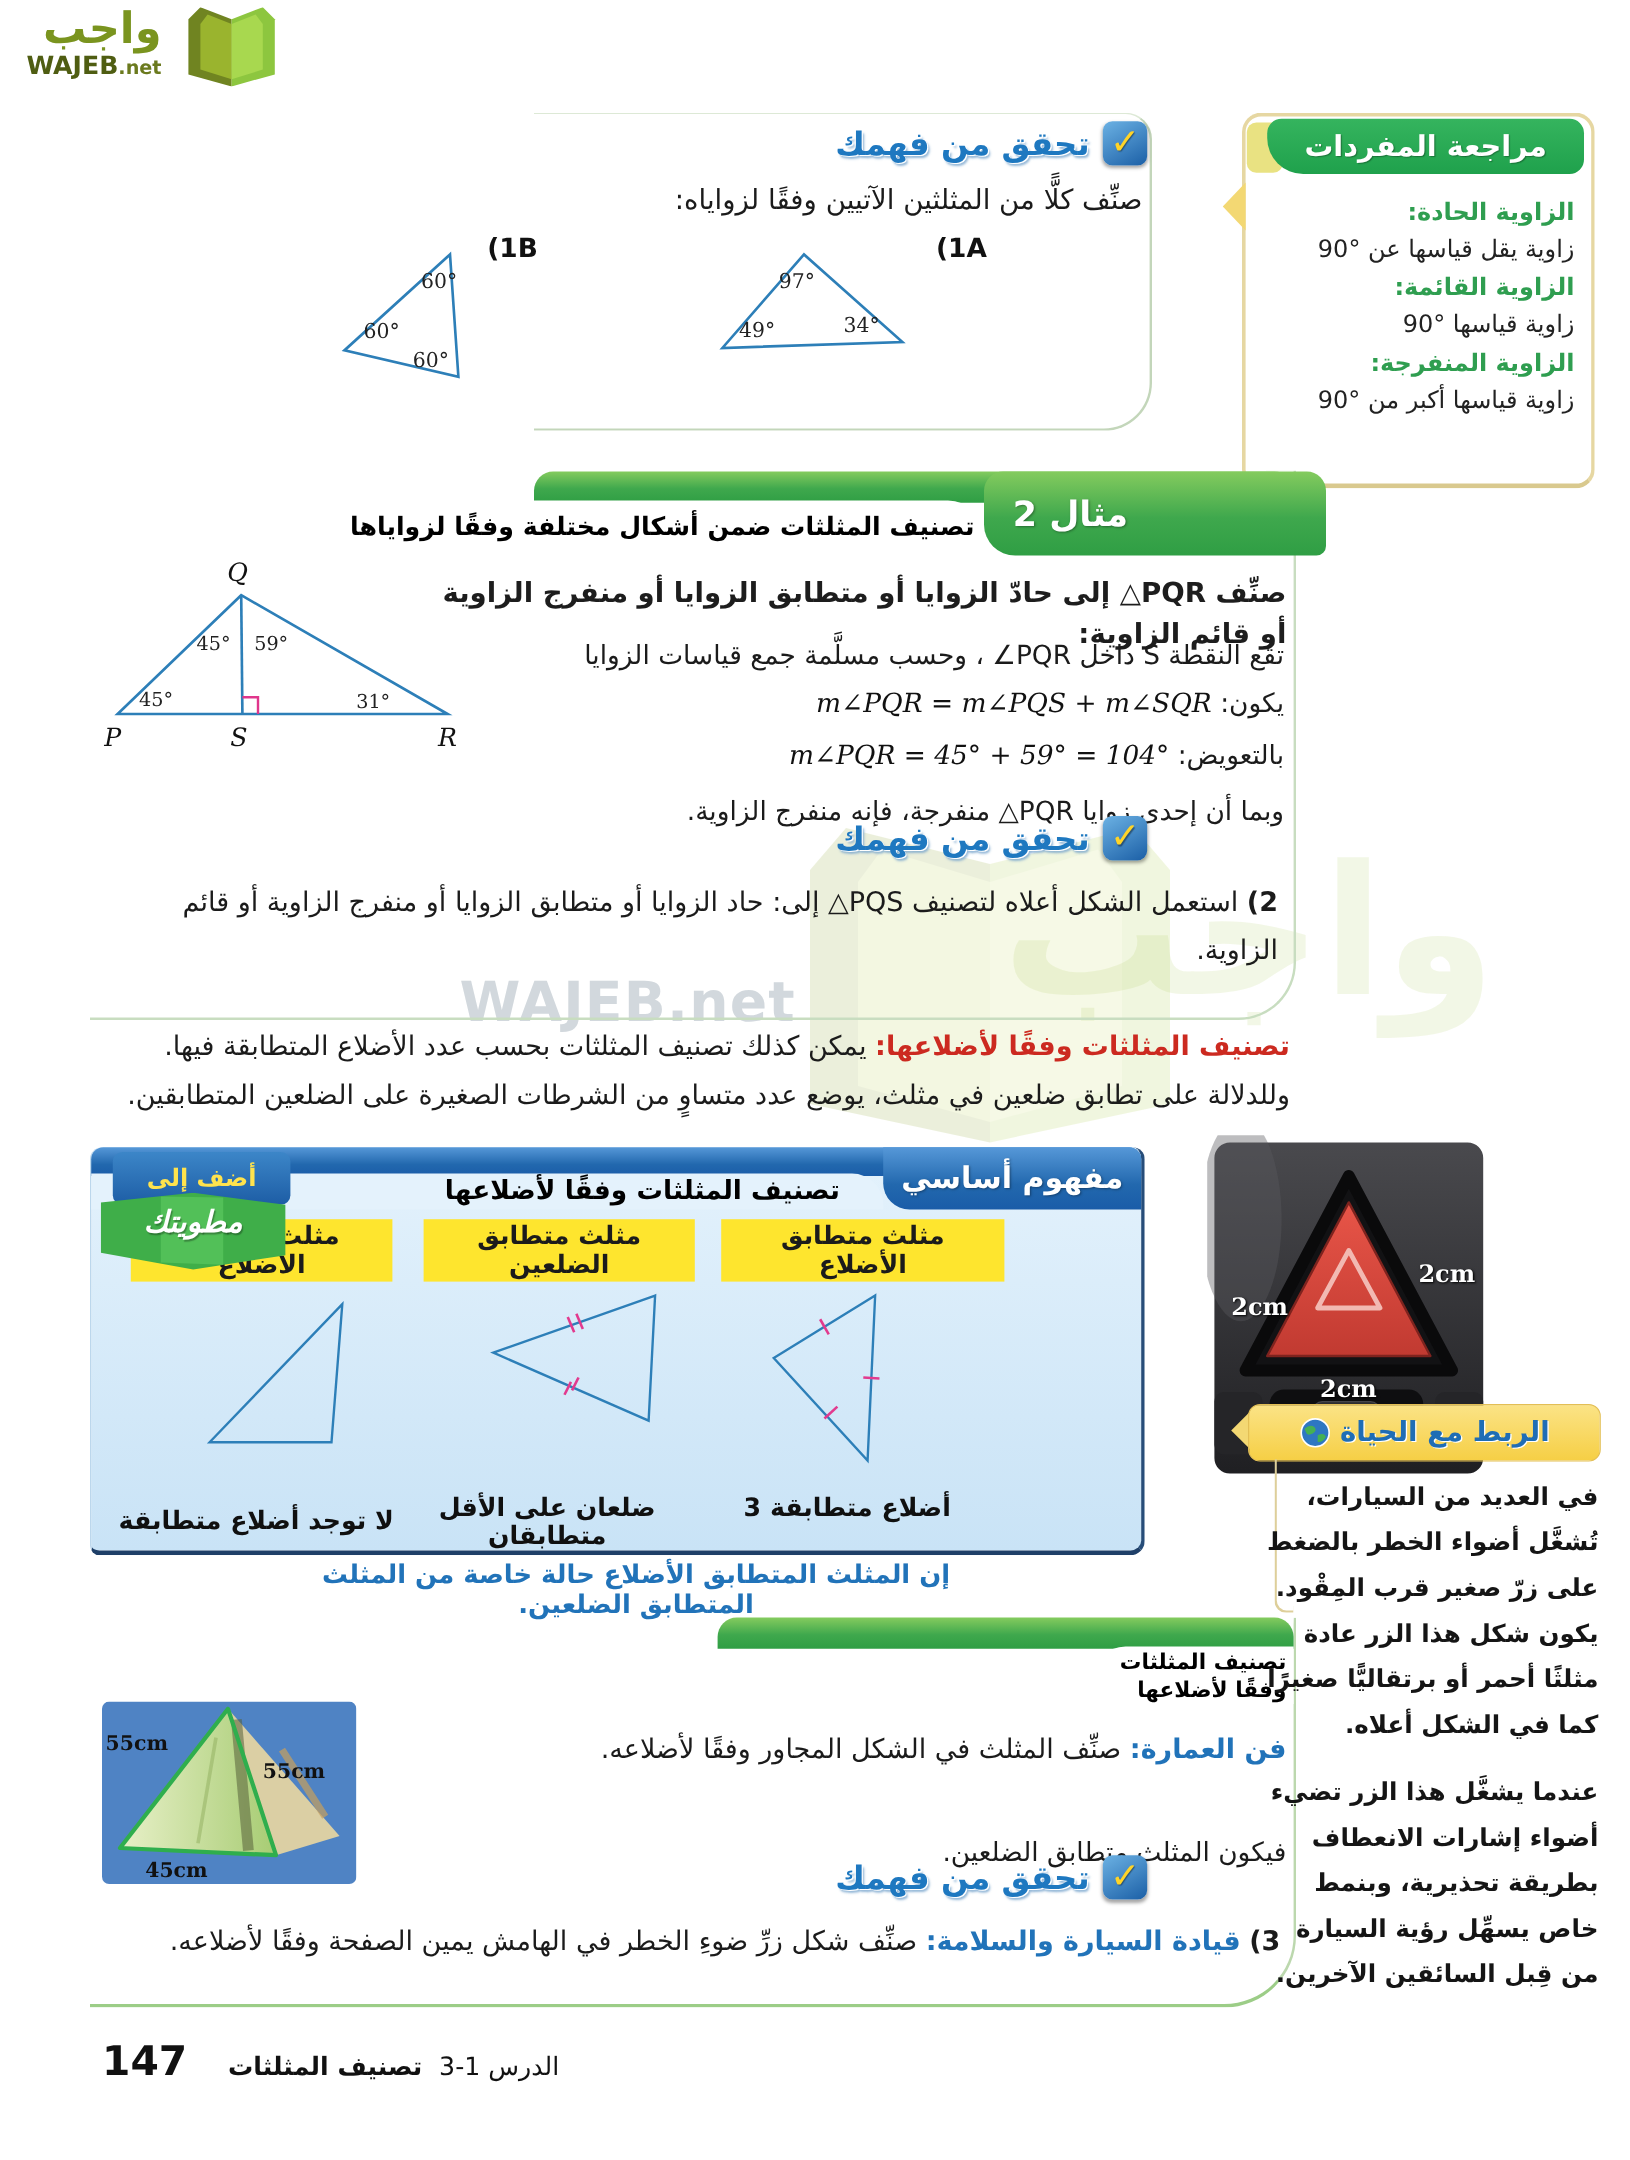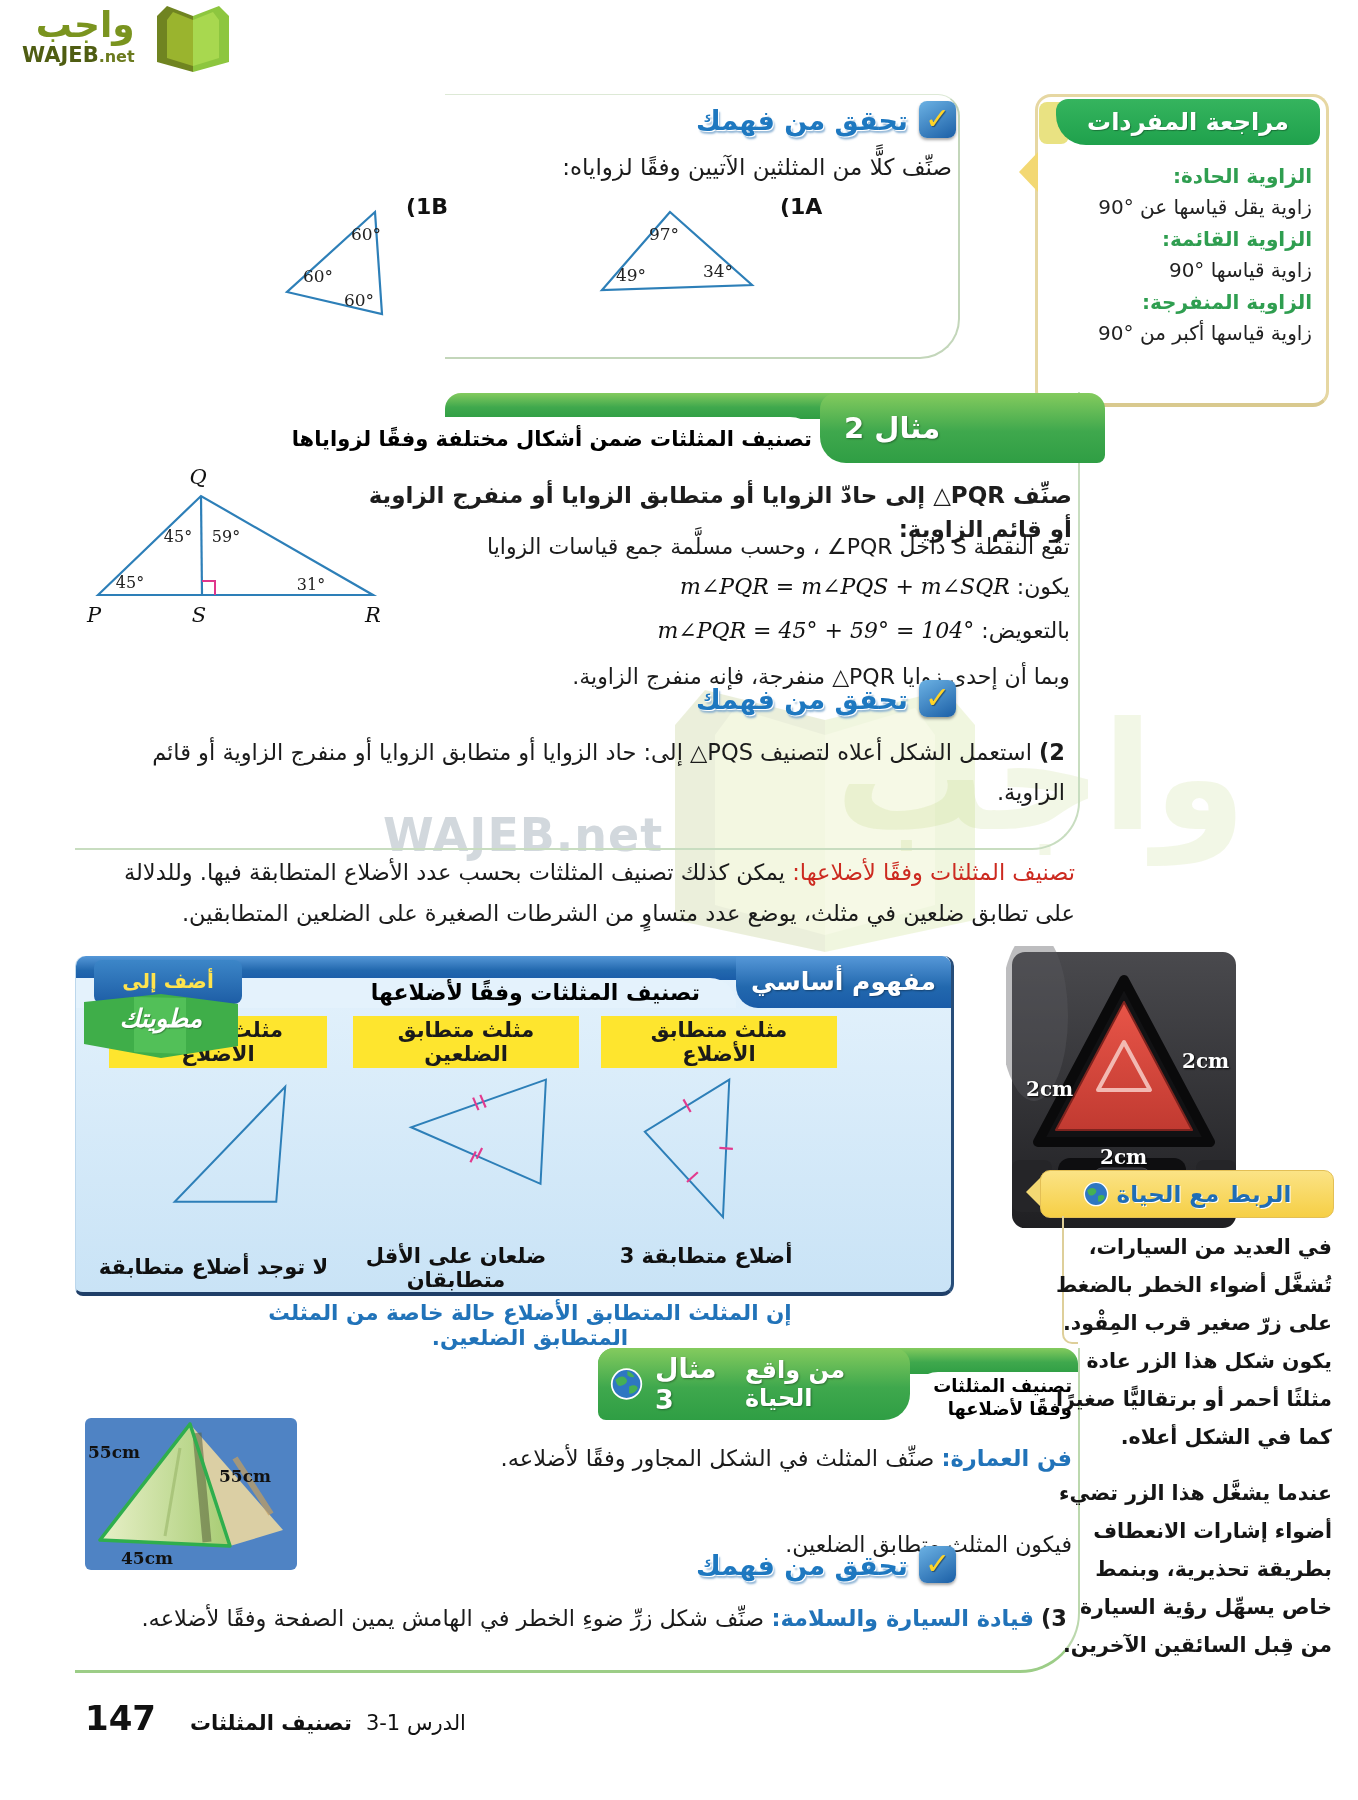--- a/index.html
+++ b/index.html
@@ -18,21 +18,21 @@
             text-shadow:1px 1px 1px rgba(0,0,0,.4);}
   
   .secbox{border-right:2px solid #c3d6ba;border-bottom:2px solid #c3d6ba;}
   
   .grn{background:linear-gradient(180deg,#84cb5e 0%,#3fa84d 55%,#2f9e44 100%);}
   .blu{background:linear-gradient(180deg,#5698d8 0%,#2268ae 60%,#1a5ca8 100%);}
   .banner-label{color:#fff;font-weight:bold;text-shadow:1px 1px 2px rgba(0,0,0,.35);}
   .redtitle{color:#000000;font-weight:bold;}
   .arb{color:#1b1b1b;font-size:22px;line-height:34px;}
   .lead-blue{color:#2173b9;font-weight:bold;}
-  .lead-red{color:#cc2a20;font-weight:normal;}
+  .lead-red{color:#cc2a20;font-weight:bold;}
   .eq{font-family:"DejaVu Serif",serif;font-style:italic;font-size:22px;color:#111;
       direction:ltr;unicode-bidi:isolate;display:inline-block;}
   .svgtxt{font-family:"DejaVu Serif",serif;}
   .hl{background:#fee52e;padding:2px 10px;font-weight:bold;font-size:21px;color:#1b1b1b;display:inline-block;}
   .cap{font-weight:bold;font-size:21px;color:#101010;text-align:center;}
   .vterm{color:#2f9e50;font-weight:bold;font-size:20px;line-height:32px;}
   .vdef{color:#222;font-size:20px;line-height:31px;}
   .wm{pointer-events:none;}
 </style>
 </head>
@@ -214,30 +214,20 @@
     </svg>
     <div class="abs" style="left:0;top:46px;width:154px;text-align:center;color:#fff;font-weight:bold;font-size:25px;font-style:italic;text-shadow:1px 1px 1px rgba(0,0,0,.3);">مطويتك</div>
   </div>
 
   <div class="abs rtl" style="left:220px;top:1300px;width:620px;text-align:center;font-size:21.5px;font-weight:bold;color:#2173b9;">إن المثلث المتطابق الأضلاع حالة خاصة من المثلث المتطابق الضلعين.</div>
 
   <div class="abs" style="left:75px;top:1348px;width:1003px;height:322px;border-right:2px solid #bcd8ae;border-bottom:3px solid #9ccd87;border-radius:0 0 60px 0;"></div>
 
   <div class="abs" style="left:598px;top:1348px;width:480px;height:72px;">
     <div class="abs grn" style="left:0;top:0;width:480px;height:26px;border-radius:16px 16px 0 0;"></div>
-    <div class="abs grn" style="left:0;top:0;width:312px;height:72px;border-radius:16px 16px 26px 8px;display:flex;align-items:center;gap:12px;padding:0 12px;box-sizing:border-box;">
-      <svg width="38" height="38" viewBox="0 0 38 38">
-        <circle cx="19" cy="19" r="17" fill="#2e77c2" stroke="#fff" stroke-width="2"></circle>
-        <path d="M6,14 Q13,8 18,12 Q22,16 16,20 Q10,23 8,19 Z" fill="#45b054"></path>
-        <path d="M22,22 Q30,18 32,24 Q28,31 22,30 Z" fill="#45b054"></path>
-        <path d="M20,4 Q26,6 28,11 Q23,12 20,9 Z" fill="#45b054"></path>
-      </svg>
-      <span class="banner-label" style="font-size:27px;">مثال 3</span>
-      <span class="banner-label" style="font-size:24px;">من واقع الحياة</span>
-    </div>
     <div class="abs" style="left:312px;top:24px;width:168px;height:48px;background:#fff;border-radius:28px 0 0 0;">
       <div class="rtl redtitle" style="position:absolute;right:6px;top:2px;width:158px;font-size:18px;line-height:23px;">تصنيف المثلثات وفقًا لأضلاعها</div>
     </div>
   </div>
 
   <div class="abs rtl" style="left:330px;top:1440px;width:742px;font-size:22.5px;color:#1b1b1b;line-height:36px;">
     <span class="lead-blue">فن العمارة:</span>
     <span>صنِّف المثلث في الشكل المجاور وفقًا لأضلاعه.</span>
   </div>
   <div class="abs rtl arb" style="left:560px;top:1528px;width:512px;">فيكون المثلث متطابق الضلعين.</div>

